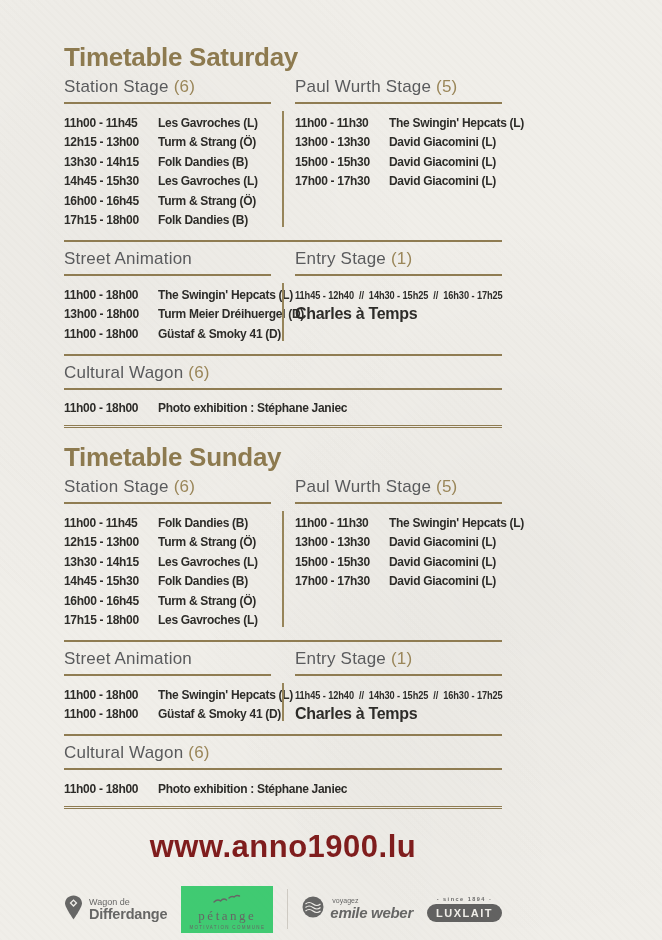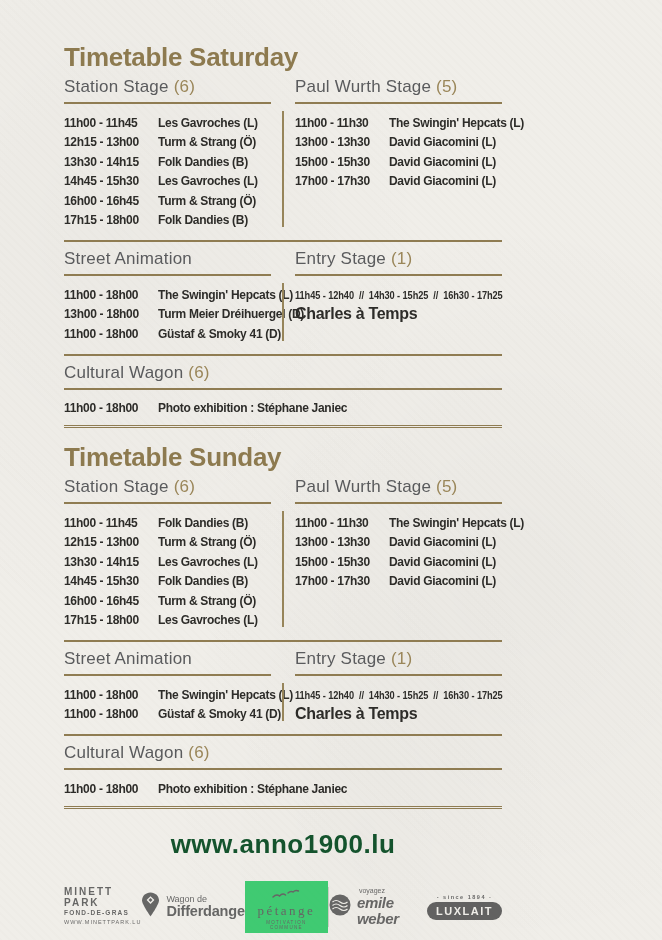--- a/index.html
+++ b/index.html
@@ -50,21 +50,21 @@
     letter-spacing:-0.1px;
   }
   .slot-act { height:19.5px; display:flex; align-items:center;
     font-weight:bold; font-size:16px; letter-spacing:-0.3px; }
 
   .vline { position:absolute; left:calc(50% - 1px); width:2px;
            top:41px; bottom:3px; background:#97855a; }
 
   .website {
     margin-top:20px; text-align:center;
-    font-size:26px; font-weight:bold; color:#14532d; letter-spacing:0.5px;
+    font-size:31px; font-weight:bold; color:#7f1d1d; letter-spacing:0.5px;
   }
 
   
   .footer {
     margin-top:21px; display:flex; align-items:center;
     justify-content:space-between; color:#4f4f4f; opacity:0.85;
   }
   .logo { display:flex; align-items:center; gap:6px; }
   .minett { display:block; line-height:1.05; }
   .mp-word { font-weight:bold; font-size:10px; letter-spacing:2px; }
@@ -330,26 +330,20 @@
       </div>
     </div>
 
     <div class="double-rule"></div>
   </section>
 
   <div class="website">www.anno1900.lu</div>
 
   <div class="footer">
 
-    <div class="minett">
-      <div class="mp-word">MINETT</div>
-      <div class="mp-word">PARK</div>
-      <div class="mp-sub">FOND-DE-GRAS</div>
-      <div class="mp-url">WWW.MINETTPARK.LU</div>
-    </div>
 
     <div class="logo">
       <span>
         <svg width="19" height="25" viewBox="0 0 19 25">
           <path d="M9.5 0.5 C4.6 0.5 1 4.1 1 8.6 C1 12.4 9.5 24.5 9.5 24.5 C9.5 24.5 18 12.4 18 8.6 C18 4.1 14.4 0.5 9.5 0.5 Z" fill="#4f4f4f"></path>
           <path d="M9.5 4.2 L13.4 8.1 L9.5 12 L5.6 8.1 Z" fill="#f0eee9"></path>
           <path d="M9.5 6.1 L11.5 8.1 L9.5 10.1 L7.5 8.1 Z" fill="#4f4f4f"></path>
         </svg>
       </span>
       <div>

